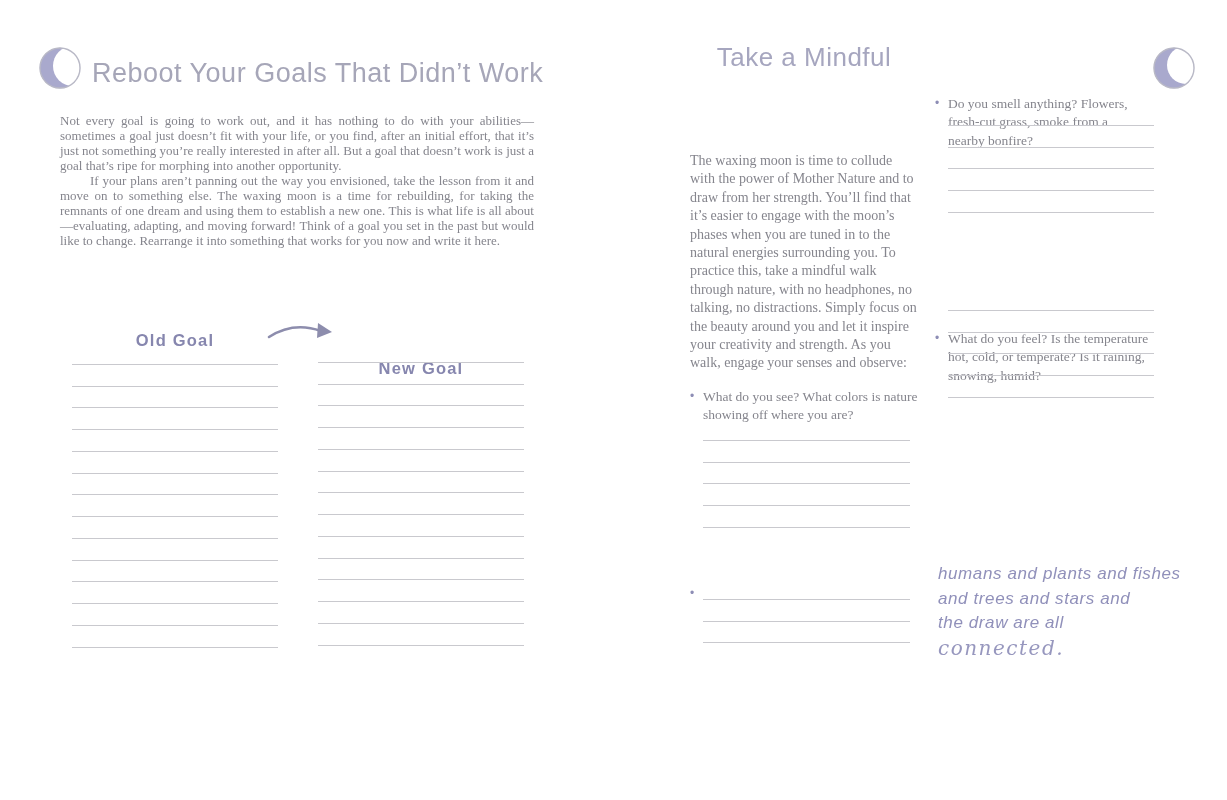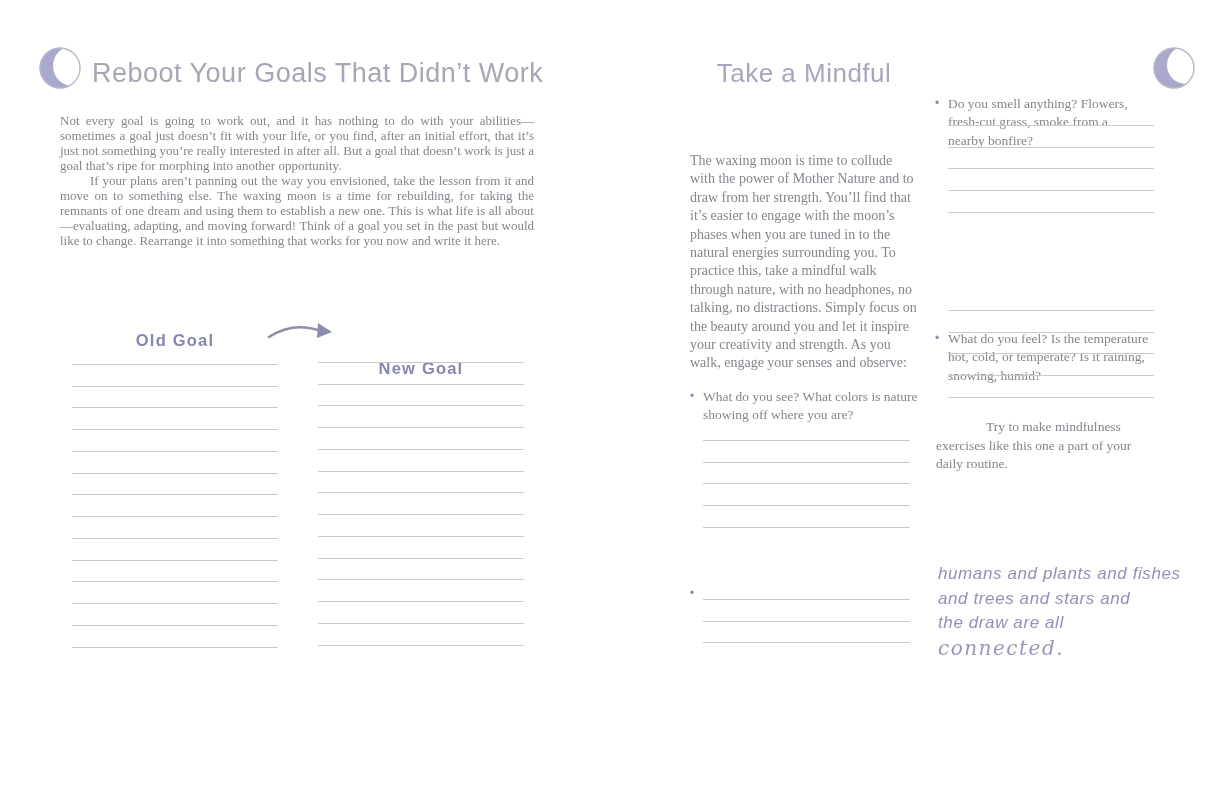--- a/index.html
+++ b/index.html
@@ -142,21 +142,21 @@
       <div class="wline"></div>
       <div class="wline"></div>
     </div>
 
   <div class="abs" style="left:60px; top:726px;">
     <span class="footer-pagenum">16</span>
     <span class="footer-label" style="margin-left:4px;">MOON SPELLS JOURNAL</span>
   </div>
   <div class="abs footer-label" style="left:60px; top:727px; width:475px; text-align:right;">WAXING MOON: JANUARY</div>
 
-  <div class="abs page-title-right" style="left:676px; top:56px; width:256px;">
+  <div class="abs page-title-right" style="left:676px; top:40px; width:256px;">
     <div>Take a Mindful</div>
   </div>
 
   <div class="abs" style="left:1152px; top:46px; width:44px; height:44px;">
     <svg width="44" height="44" viewBox="0 0 44 44">
       <defs>
           <clipPath id="mclipR">
             <circle cx="22" cy="22" r="20.5"></circle>
           </clipPath>
         </defs>
@@ -210,21 +210,20 @@
     <span>What do you feel? Is the temperature hot, cold, or temperate? Is it raining, snowing, humid?</span>
   </div>
   <div class="abs lines-5" style="left:948px; top:289px; width:206px;">
       <div class="wline"></div>
       <div class="wline"></div>
       <div class="wline"></div>
       <div class="wline"></div>
       <div class="wline"></div>
     </div>
 
-  <div class="abs closing-copy" style="left:936px; top:418px; width:224px;">Try to make mindfulness exercises like this one a part of your daily routine.</div>
 
   <div class="abs quote" style="left:938px; top:562px; width:250px;">
     <div>humans and plants and fishes</div>
     <div>and trees and stars and</div>
     <div>
       <span>the draw are all</span>
       <span class="script-word">connected.</span>
     </div>
   </div>
   <div class="abs attribution" style="left:938px; top:673px;">–Gloria Vanderbilt</div>

